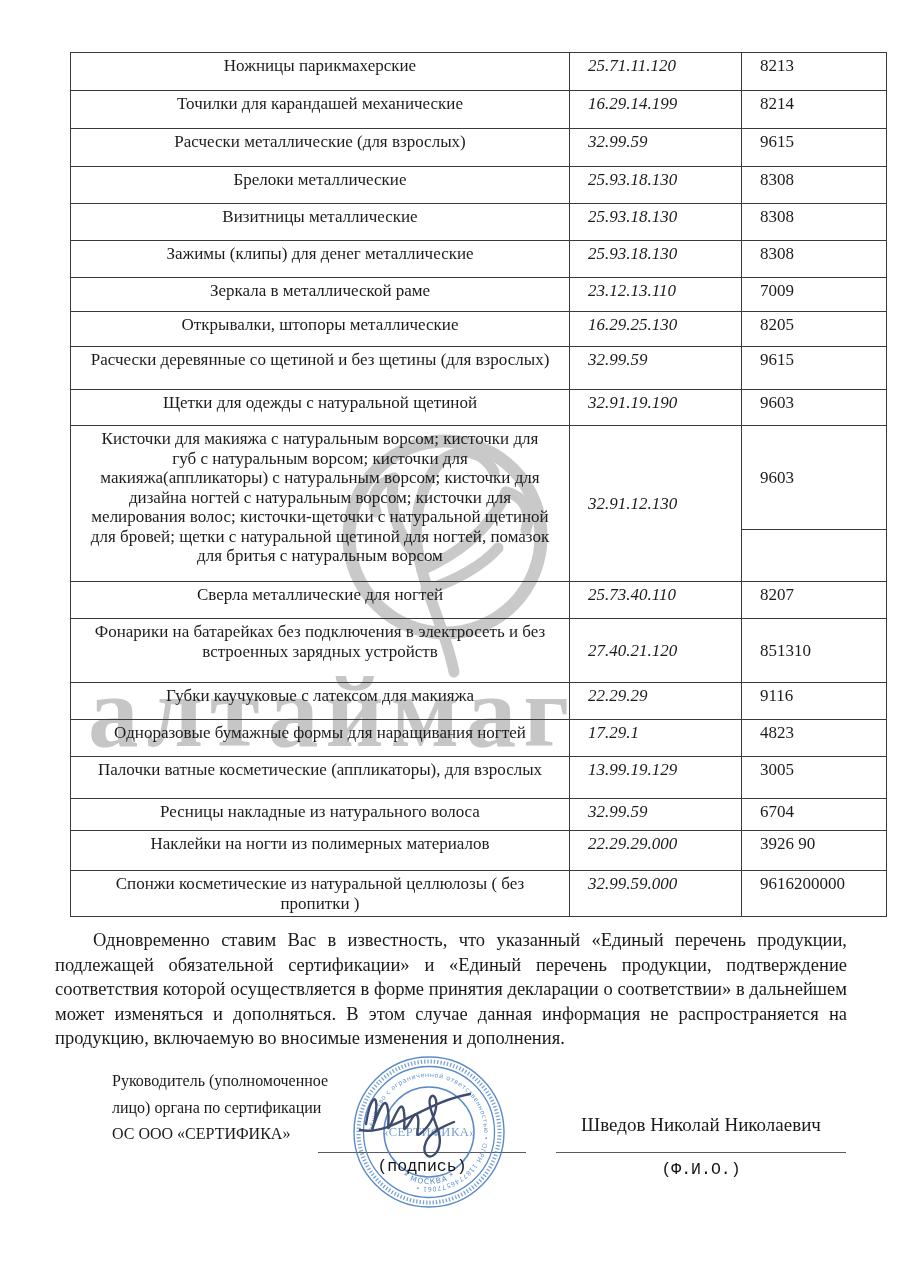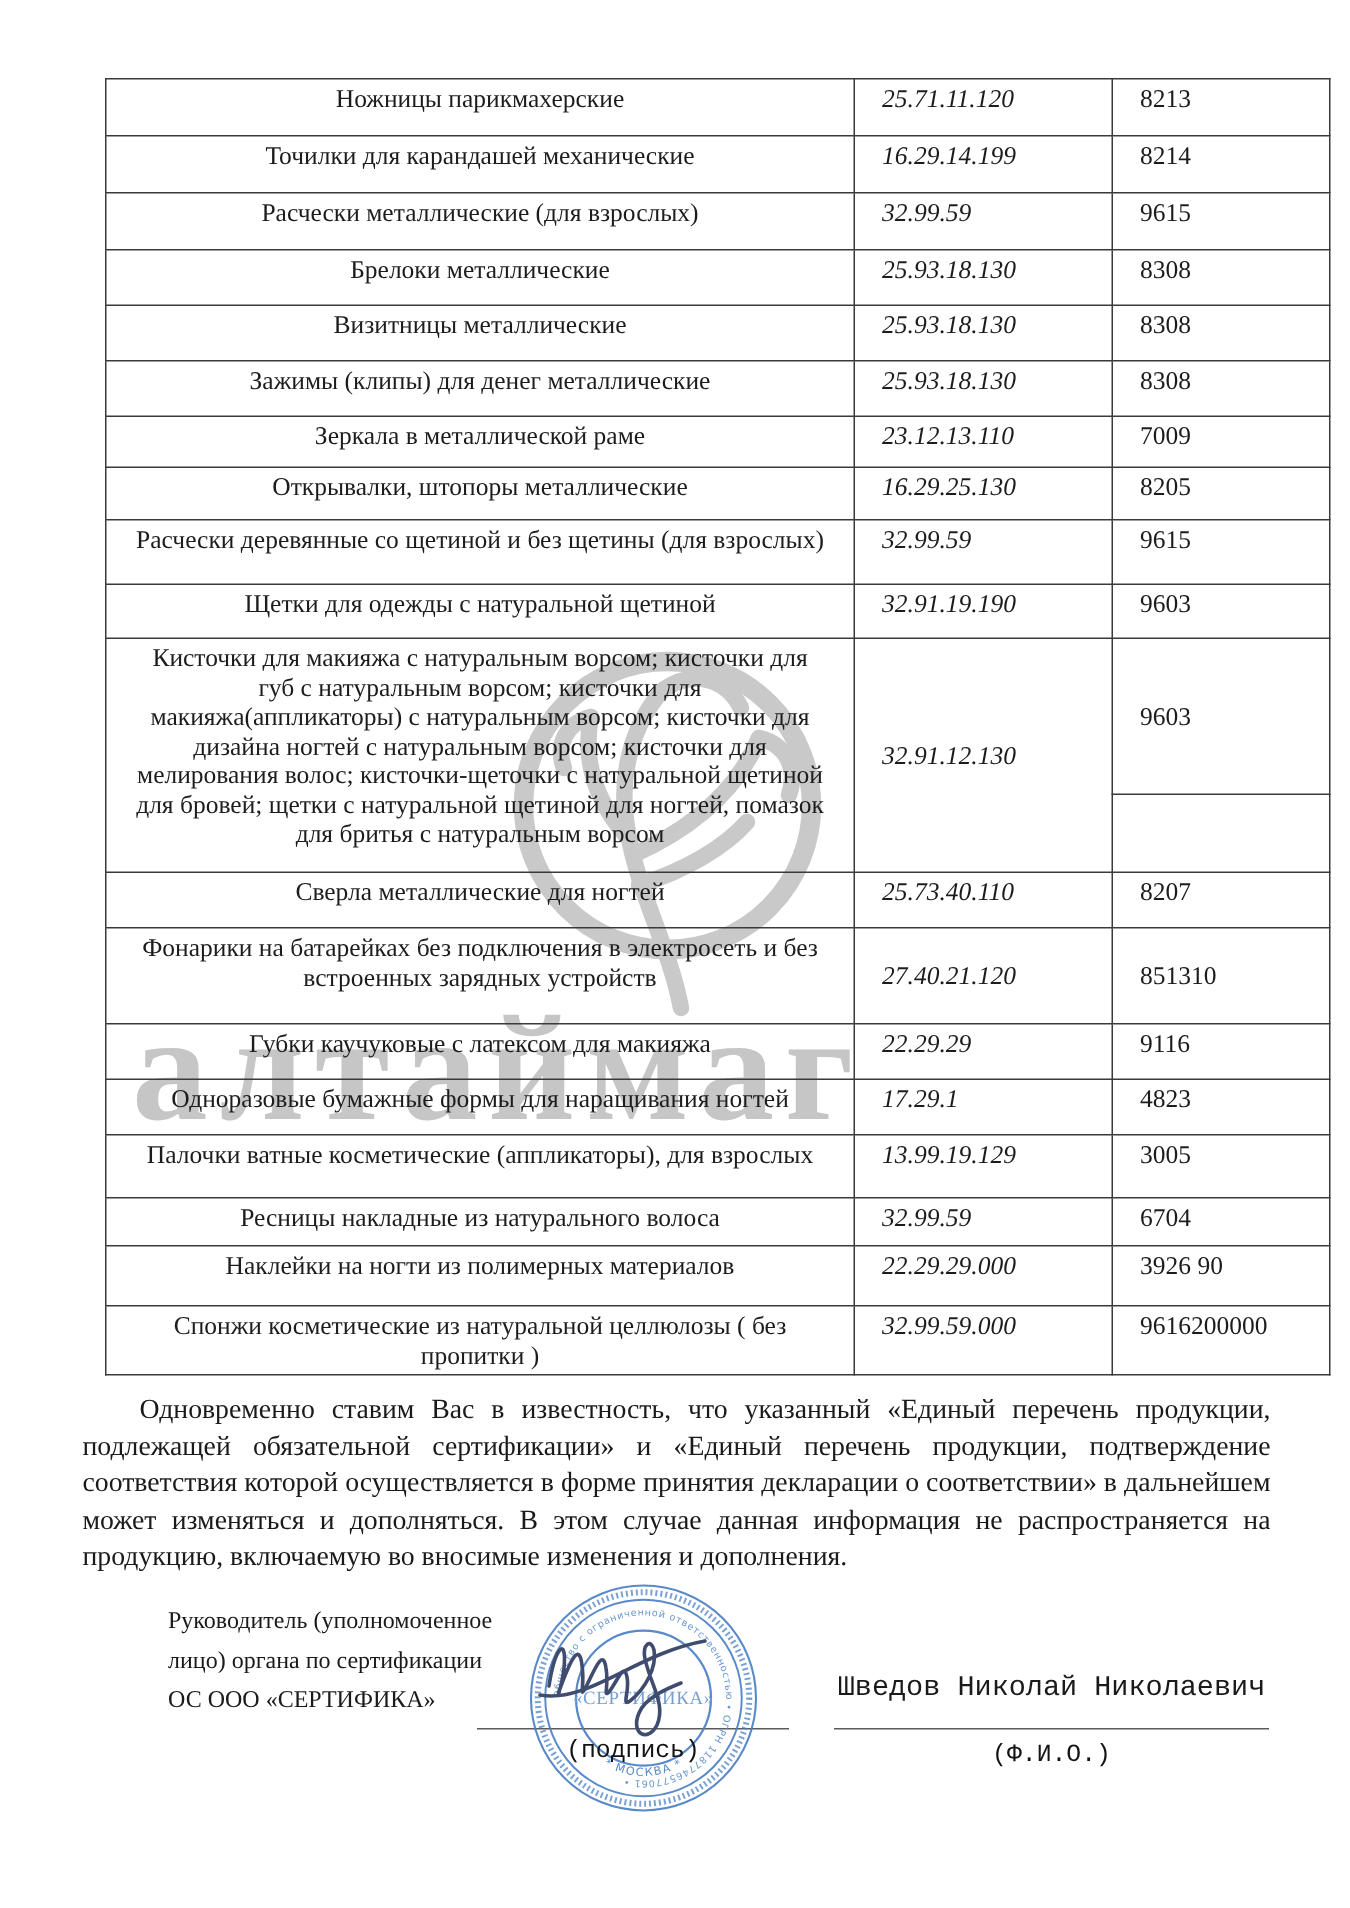--- a/index.html
+++ b/index.html
@@ -40,21 +40,21 @@
     position:absolute;left:55px;top:916px;width:792px;z-index:1;
     font-size:18.5px;line-height:24.5px;text-align:justify;text-indent:38px;margin-top:12px;
   }
   
   .role-block{
     position:absolute;left:64px;top:1068px;width:330px;z-index:2;
     font-size:16px;line-height:26.5px;margin-left:48px;
   }
   .person-name{
     position:absolute;left:556px;top:1114px;width:290px;z-index:2;
-    font-size:19px;text-align:center;font-family:Liberation Mono, monospace;
+    font-size:19px;text-align:center;
   }
   .sig-line{position:absolute;height:0;border-top:1.5px solid #5a5a5a;z-index:0;}
   .line-sign{left:318px;top:1152px;width:208px;}
   .line-name{left:556px;top:1152px;width:290px;}
   .caption{
     position:absolute;z-index:3;font-size:16.5px;text-align:center;color:#141414;font-family:Liberation Mono, monospace;
   }
   .cap-sign{left:318px;top:1157px;width:208px;}
   .cap-name{left:556px;top:1160px;width:290px;}
   .stamp{position:absolute;left:350px;top:1053px;z-index:2;opacity:.92;}

